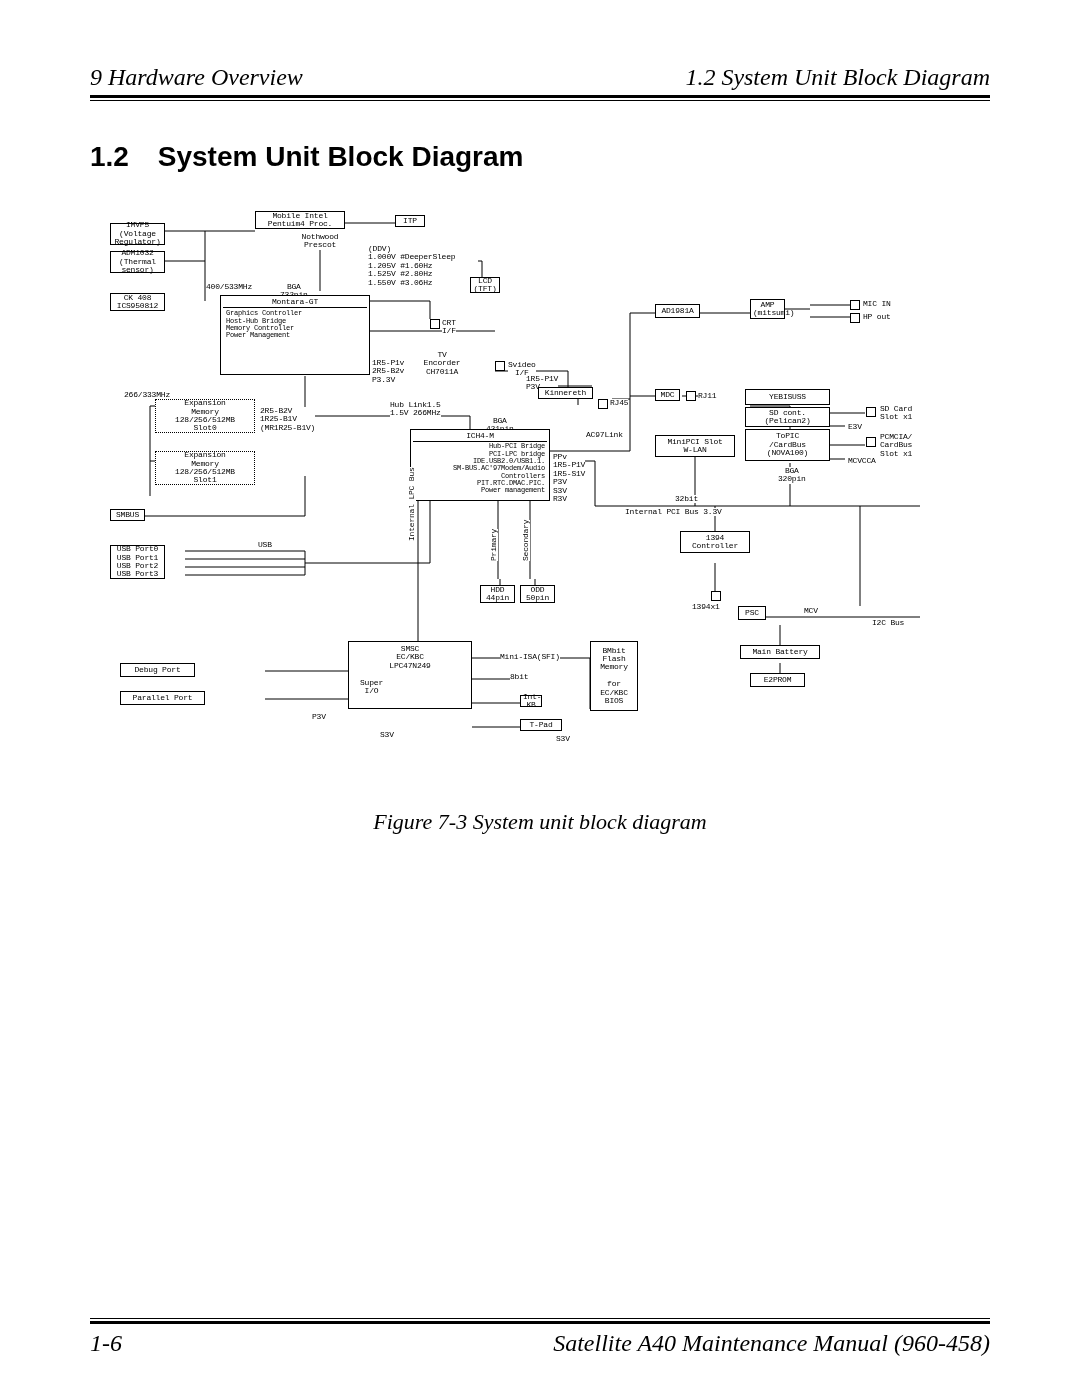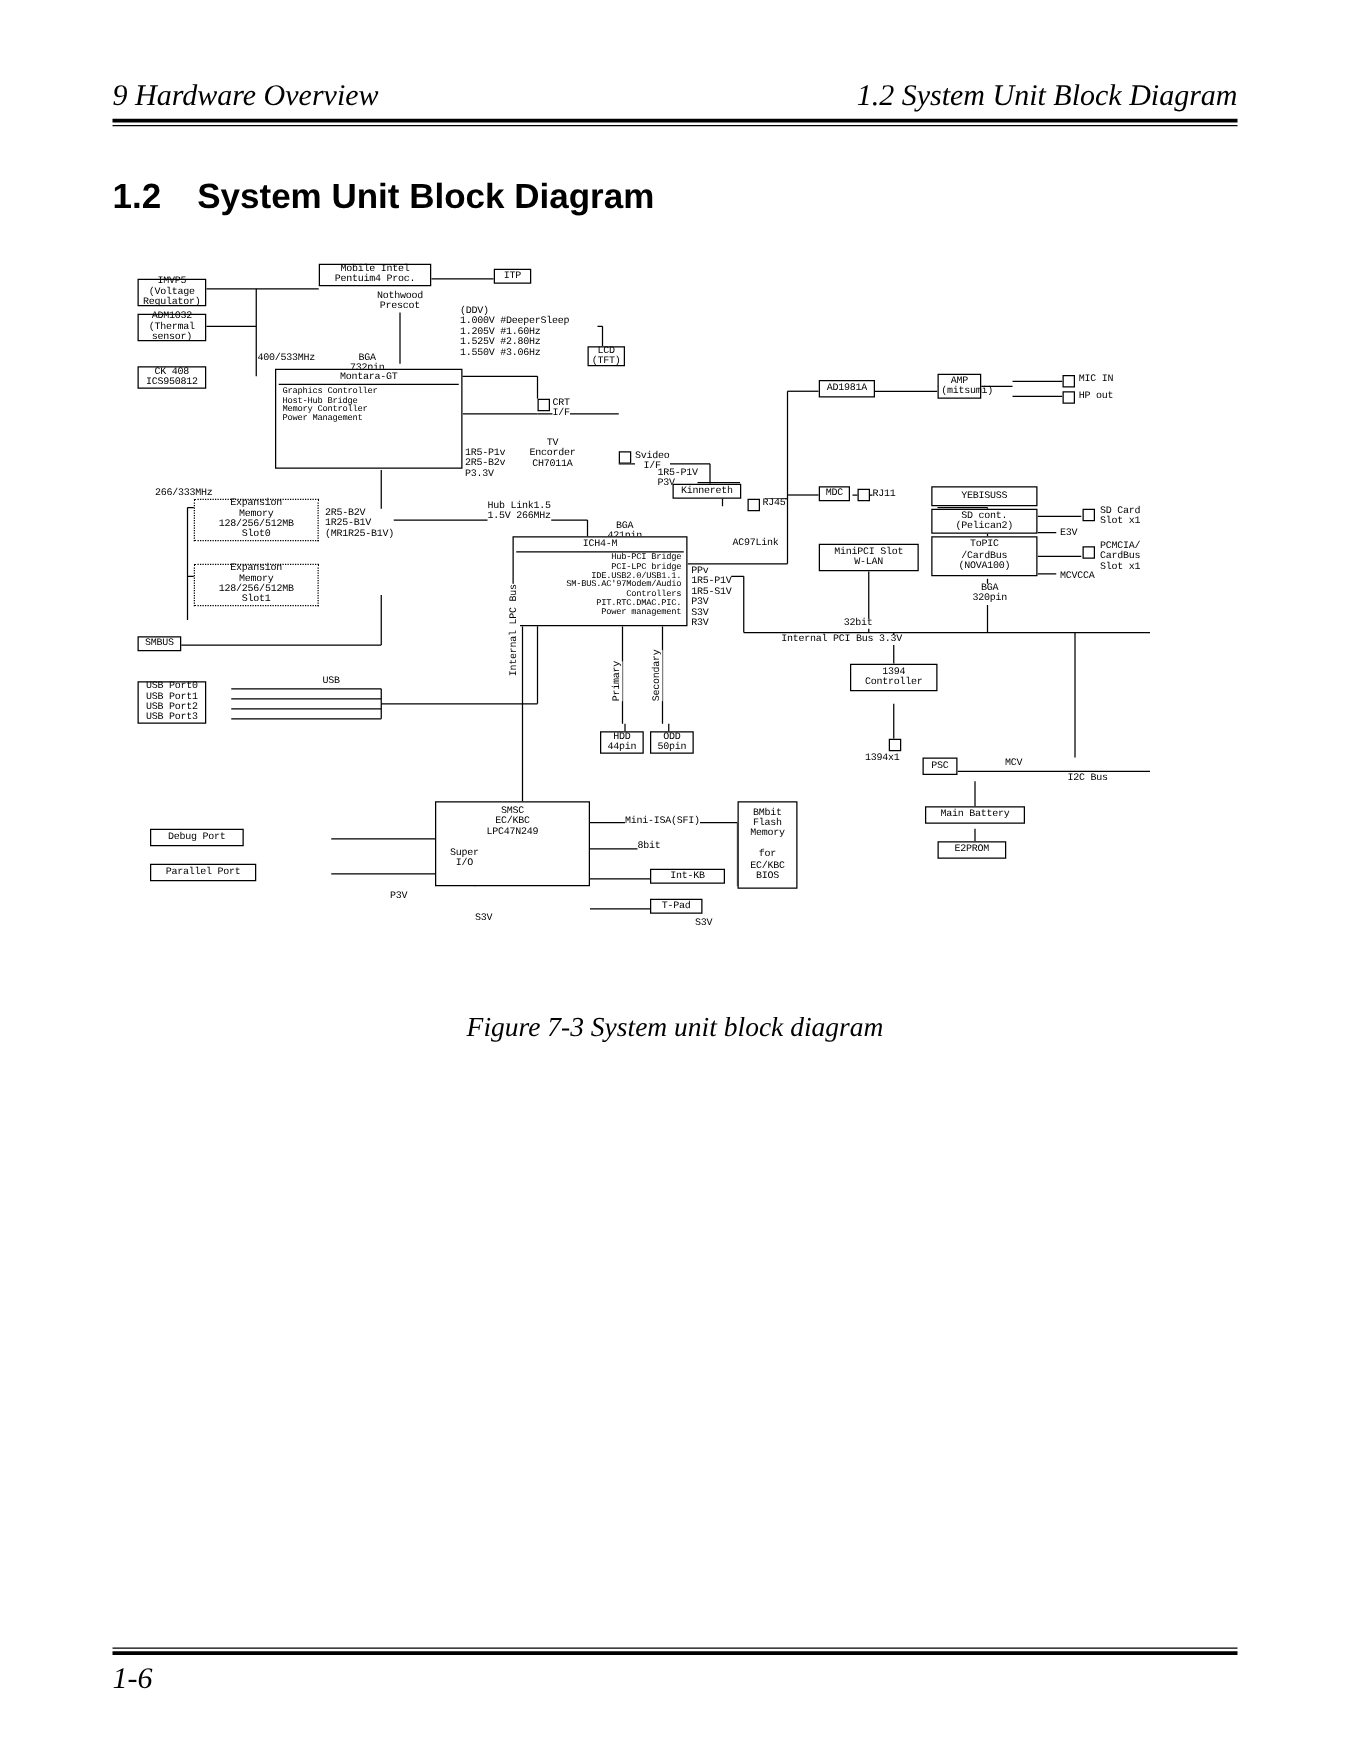--- a/index.html
+++ b/index.html
@@ -214,44 +214,45 @@
     <div class="tag" style="left:318px;top:340px;transform:rotate(-90deg);transform-origin:left top">Internal LPC Bus</div>
     <div class="tag" style="left:400px;top:360px;transform:rotate(-90deg);transform-origin:left top">Primary</div>
     <div class="tag" style="left:432px;top:360px;transform:rotate(-90deg);transform-origin:left top">Secondary</div>
 
     <div class="blk" style="left:590px;top:330px;width:70px;height:22px">1394<br>Controller</div>
     <div class="sq" style="left:621px;top:390px"></div>
     <div class="tag" style="left:602px;top:402px">1394x1</div>
 
     <div class="blk" style="left:648px;top:405px;width:28px;height:14px">PSC</div>
     <div class="tag" style="left:714px;top:406px">MCV</div>
-    <div class="tag" style="left:764px;top:418px">I2C Bus</div>
+    <div class="tag" style="left:782px;top:418px">I2C Bus</div>
 
     <div class="blk" style="left:258px;top:440px;width:124px;height:68px;justify-content:flex-start">
       <div style="padding:2px 0">SMSC<br>EC/KBC<br>LPC47N249</div>
     </div>
     <div class="tag" style="left:270px;top:478px">Super<br>I/O</div>
     <div class="tag" style="left:410px;top:452px">Mini-ISA(SFI)</div>
     <div class="tag" style="left:420px;top:472px">8bit</div>
-    <div class="blk" style="left:430px;top:494px;width:60px;height:12px">Int-KB</div>
+    <div class="blk" style="left:430px;top:494px;width:22px;height:12px">Int-KB</div>
     <div class="blk" style="left:430px;top:518px;width:42px;height:12px">T-Pad</div>
     <div class="tag" style="left:222px;top:512px">P3V</div>
     <div class="tag" style="left:290px;top:530px">S3V</div>
     <div class="tag" style="left:466px;top:534px">S3V</div>
 
     <div class="blk" style="left:500px;top:440px;width:48px;height:70px">BMbit<br>Flash<br>Memory<br><br>for<br>EC/KBC<br>BIOS</div>
 
     <div class="blk" style="left:650px;top:444px;width:80px;height:14px">Main Battery</div>
     <div class="blk" style="left:660px;top:472px;width:55px;height:14px">E2PROM</div>
     <div class="blk" style="left:30px;top:462px;width:75px;height:14px">Debug  Port</div>
     <div class="blk" style="left:30px;top:490px;width:85px;height:14px">Parallel Port</div>
   </div>
 
   <div class="caption">Figure 7-3  System unit block diagram</div>
 
   <div class="ftr">
     <hr class="hr-bot">
     <hr class="hr-bot2">
     <div class="ftr-line">
       <span>1-6</span>
+      <span>Satellite A40 Maintenance Manual (960-458)</span>
     </div>
   </div>
 </div>
 
 </body></html>

